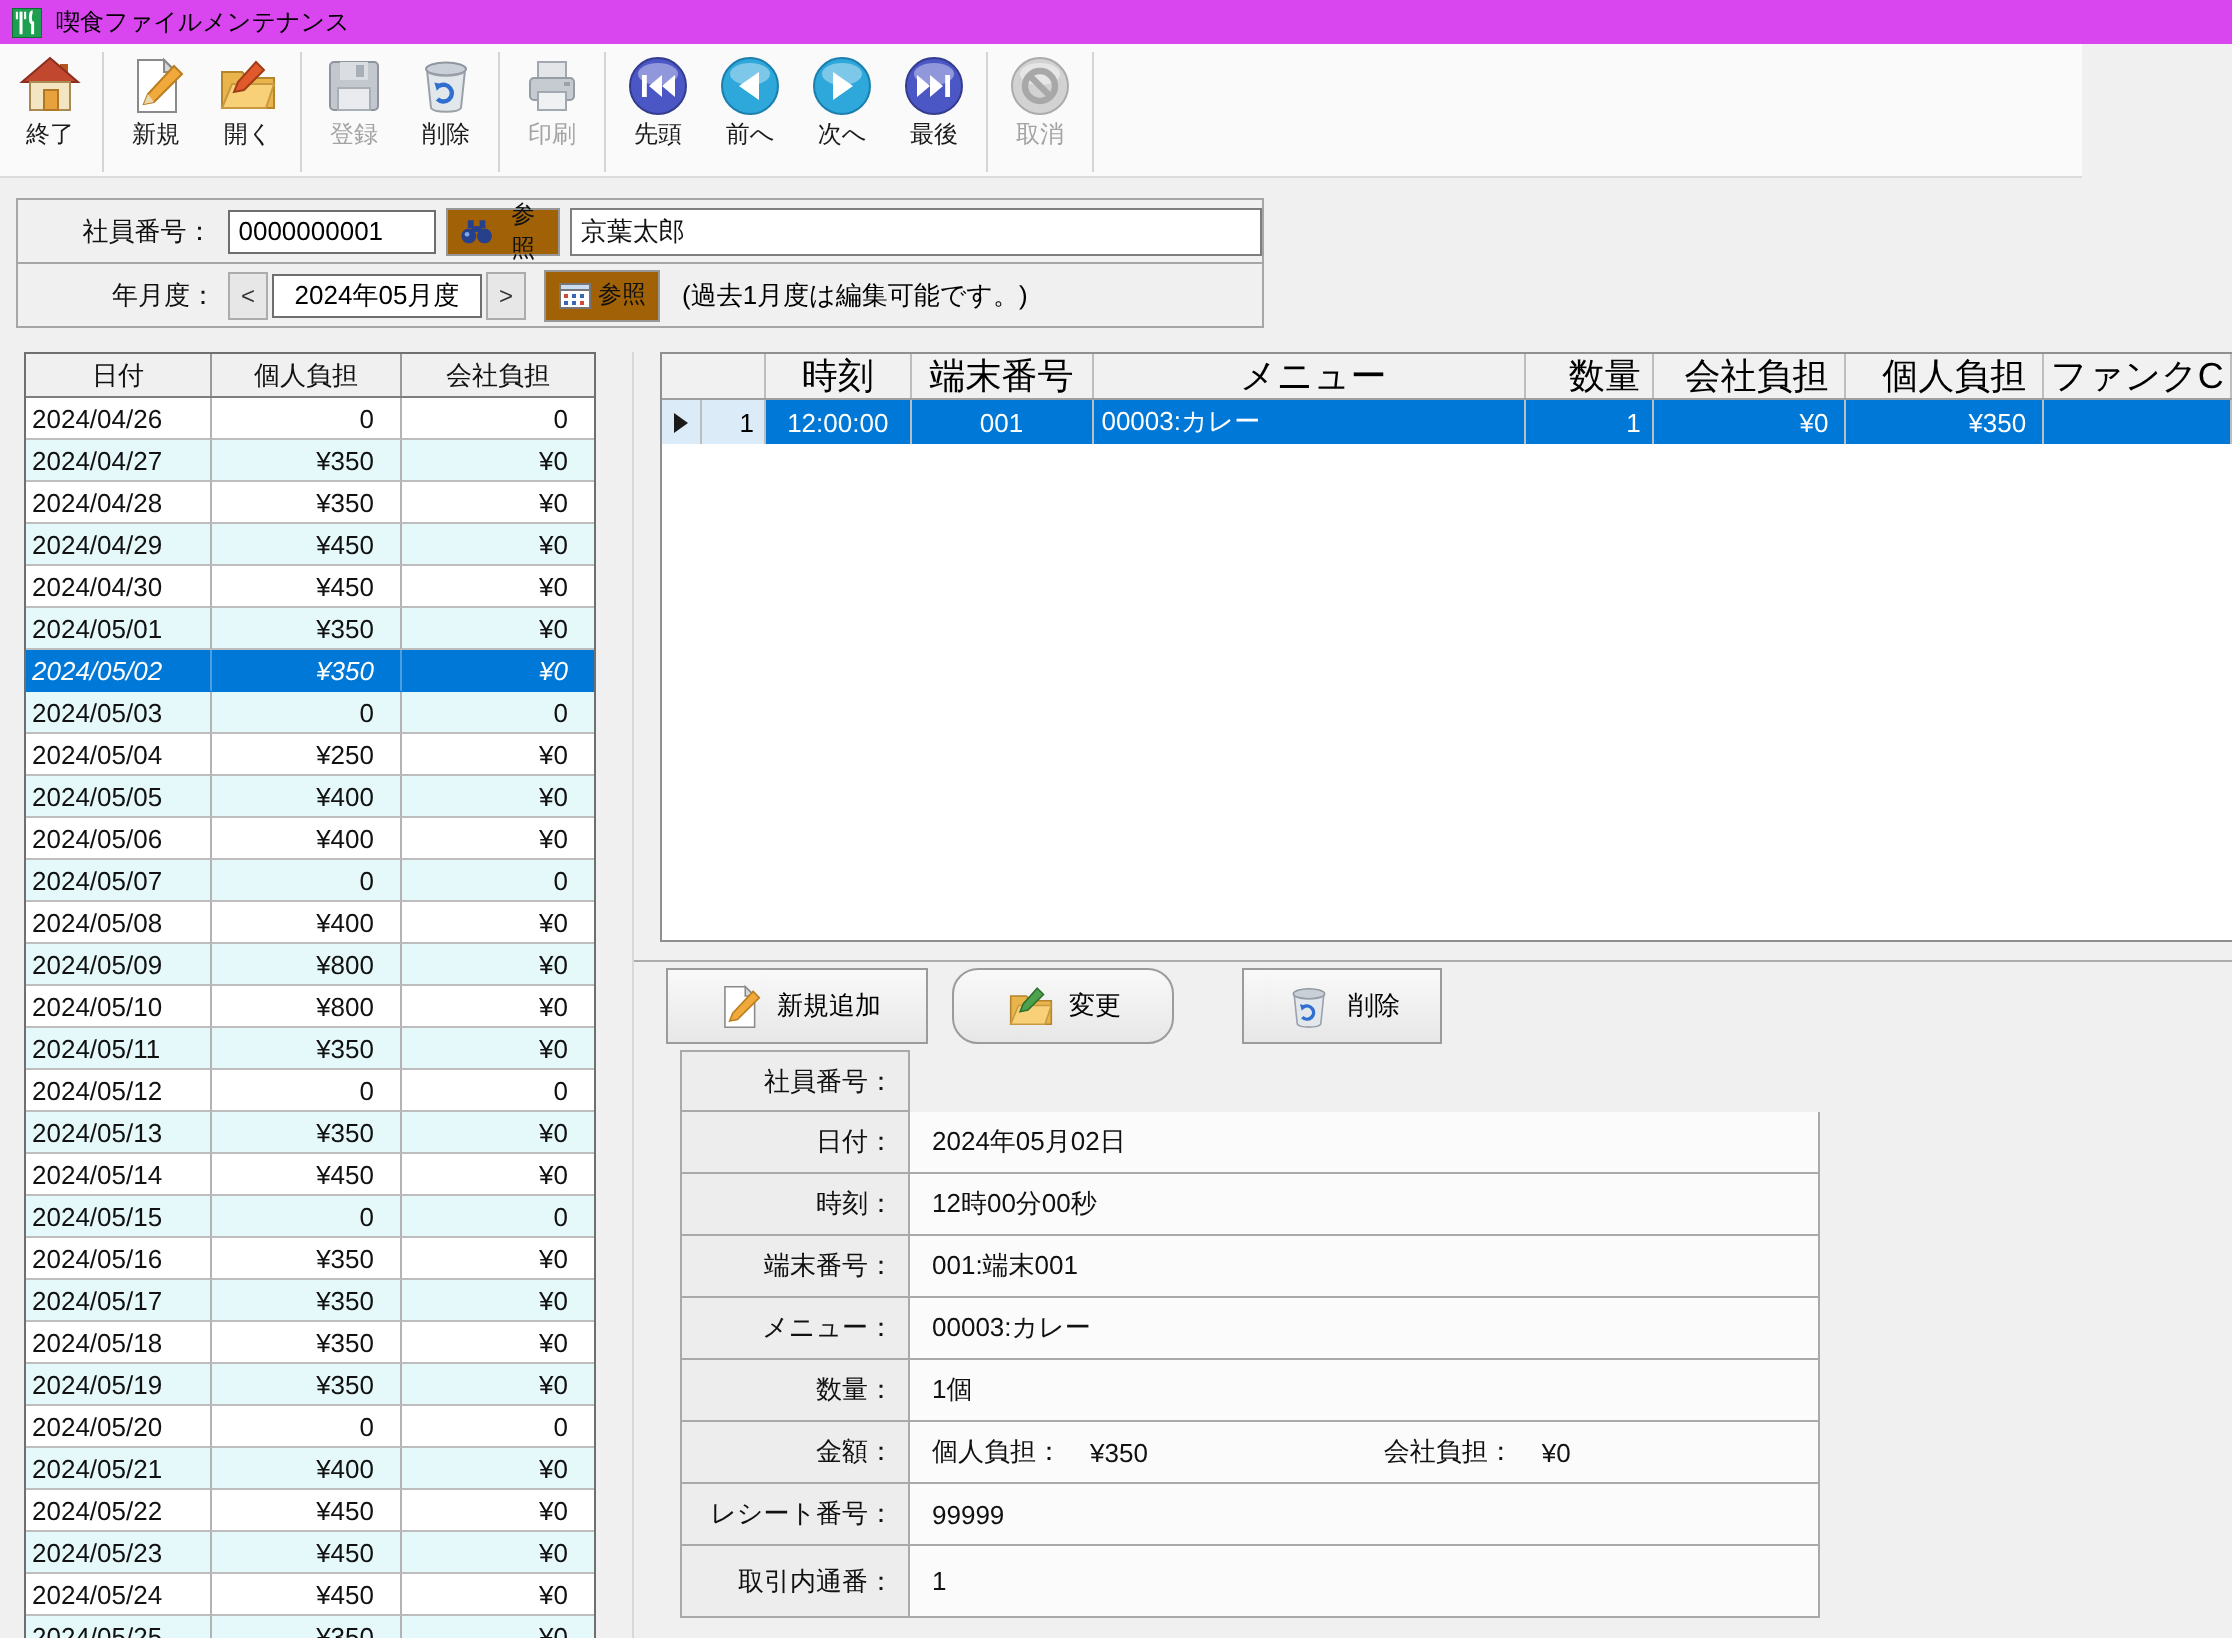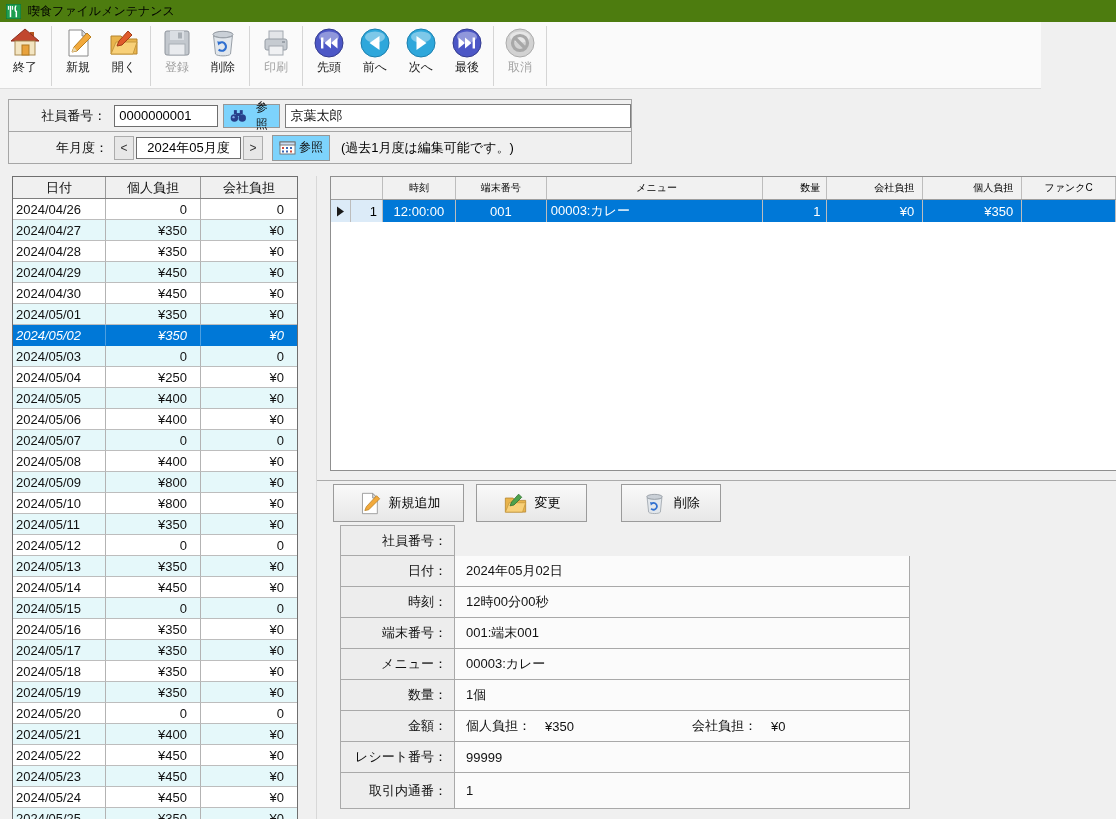--- a/index.html
+++ b/index.html
@@ -7,21 +7,21 @@
   body {
     position: relative;
     overflow: hidden;
     background: #F0F0F0;
     font-family: "Liberation Sans", "DejaVu Sans", sans-serif;
     color: #111;
   }
   
   .titlebar {
     position:absolute; left:0; top:0; width:1116px; height:22px;
-    background:#4d7c0f; display:flex; align-items:center; gap:7px; padding-left:6px;
+    background:#d946ef; display:flex; align-items:center; gap:7px; padding-left:6px;
   }
   .titlebar .app-icon { width:15px; height:15px; flex:0 0 auto; }
   .titlebar .title-text { font-size:12px; color:#000; }
   
   .toolbar {
     position:absolute; left:0; top:22px; width:1041px; height:67px;
     background:#FAFAFA; border-bottom:1px solid #DCDCDC;
     display:flex; align-items:stretch; padding:2px 0 0 2px;
   }
   .tb-btn {
@@ -38,21 +38,21 @@
     display:flex; align-items:center; padding-left:4px;
   }
   .field-row + .field-row { margin-top:-1px; }
   .field-label { width:101px; text-align:right; font-size:13px; padding-right:6px; }
   .text-input {
     background:#fff; border:1px solid #6E6E6E; height:22px; font-size:13px;
     padding:0 4px; font-family:inherit;
   }
   .emp-input { width:104px; margin-left:2px; }
   .browse-btn {
-    margin-left:5px; height:24px; background:#7dd3fc; border:1px solid #979797;
+    margin-left:5px; height:24px; background:#a16207; border:1px solid #979797;
     display:flex; align-items:center; gap:3px; padding:0 6px; font-size:12px; color:#111;
   }
   .name-box {
     margin-left:5px; width:352px; height:24px; background:#fff; border:1px solid #7E7E7E;
     font-size:13px; display:flex; align-items:center; padding-left:4px;
   }
   .spin-btn {
     width:20px; height:24px; background:#E7E7E7; border:1px solid #ACACAC;
     font-size:12px; color:#333; display:flex; align-items:center; justify-content:center;
   }
@@ -82,21 +82,21 @@
   .c2 { width:96px; justify-content:flex-end; padding-right:13px; border-right:none !important; }
   .lt-header .c0, .lt-header .c1, .lt-header .c2 { justify-content:center; padding:0; }
   .splitter { position:absolute; left:316px; top:176px; width:1px; height:643px; background:#D8D8D8; }
   
   .meal-grid {
     position:absolute; left:330px; top:176px; width:786px; height:295px;
     background:#fff; border:1px solid #8F8F8F; border-right:none; overflow:hidden;
   }
   .mg-header { display:flex; height:23px; background:#F1F1F1; border-bottom:1px solid #9E9E9E; }
   .mg-hcell {
-    font-size:10px; display:flex; align-items:center; justify-content:center;
+    font-size:18px; display:flex; align-items:center; justify-content:center;
     border-right:1px solid #BDBDBD; color:#000;
   }
   .mg-row { display:flex; height:22px; }
   .mg-cell {
     font-size:13px; display:flex; align-items:center; border-right:1px solid #BDBDBD;
     background:#0078D7; color:#fff; overflow:hidden; white-space:nowrap;
   }
   .mg-cell.selector { background:#DCEBF8; color:#000; }
   .w-ind {width:20px; justify-content:center;}
   .w-num {width:32px; justify-content:flex-end; padding-right:5px;}
@@ -109,21 +109,21 @@
   .w-pers {width:99px; justify-content:flex-end; padding-right:8px;}
   .w-func {width:94px;}
   
   .bottom-divider { position:absolute; left:317px; top:480px; width:799px; height:1px; background:#ABABAB; }
   .action-btn {
     position:absolute; top:484px; height:38px;
     background:linear-gradient(#F9F9F9,#E7E7E7); border:1px solid #9B9B9B;
     display:flex; align-items:center; justify-content:center; gap:7px; font-size:13px; color:#000;
   }
   #btn-add { left:333px; width:131px; }
-  #btn-edit { left:476px; width:111px; }
+  #btn-edit { left:476px; width:111px;border-radius:13px; }
   #btn-del { left:621px; width:100px; }
   .detail-table { position:absolute; left:340px; top:525px; width:570px; }
   .dt-row { display:flex; height:31px; }
   .dt-row.tall { height:36px; }
   .dt-label {
     width:115px; background:#EDEDED; border:1px solid #A9A9A9; font-size:13px;
     display:flex; align-items:center; justify-content:flex-end; padding-right:7px;
   }
   .dt-value {
     flex:1; background:#FBFBFB; border:1px solid #A9A9A9; border-left:none; font-size:13px;

